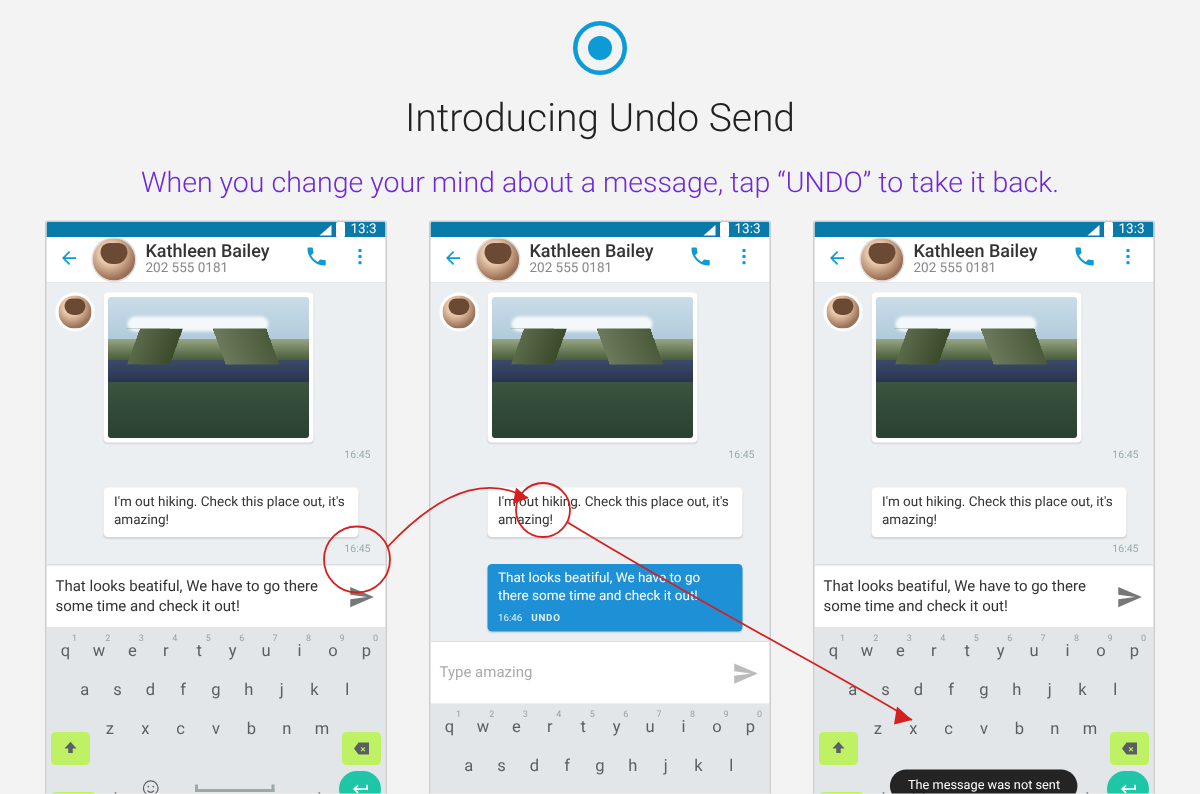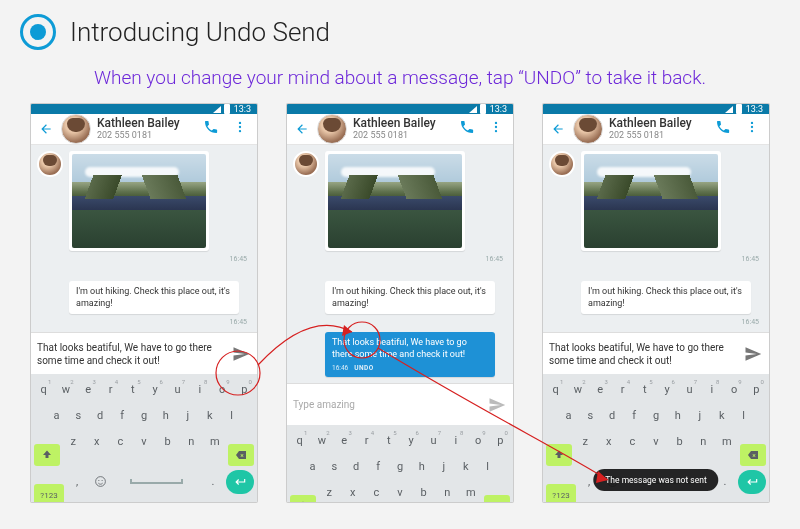--- a/index.html
+++ b/index.html
@@ -10,20 +10,21 @@
     height: 529px;
     position: relative;
     overflow: hidden;
   }
 
   .header-row {
     display: flex;
     align-items: center;
     padding: 14px 20px 6px 20px;
     gap: 14px;
+    flex-direction: column;
   }
   .logo-circle {
     width: 36px; height: 36px;
     border: 3px solid #0d9bd6;
     border-radius: 50%;
     display: flex; align-items: center; justify-content: center;
     color: #0d9bd6;
     font-size: 18px;
     font-weight: bold;
   }

